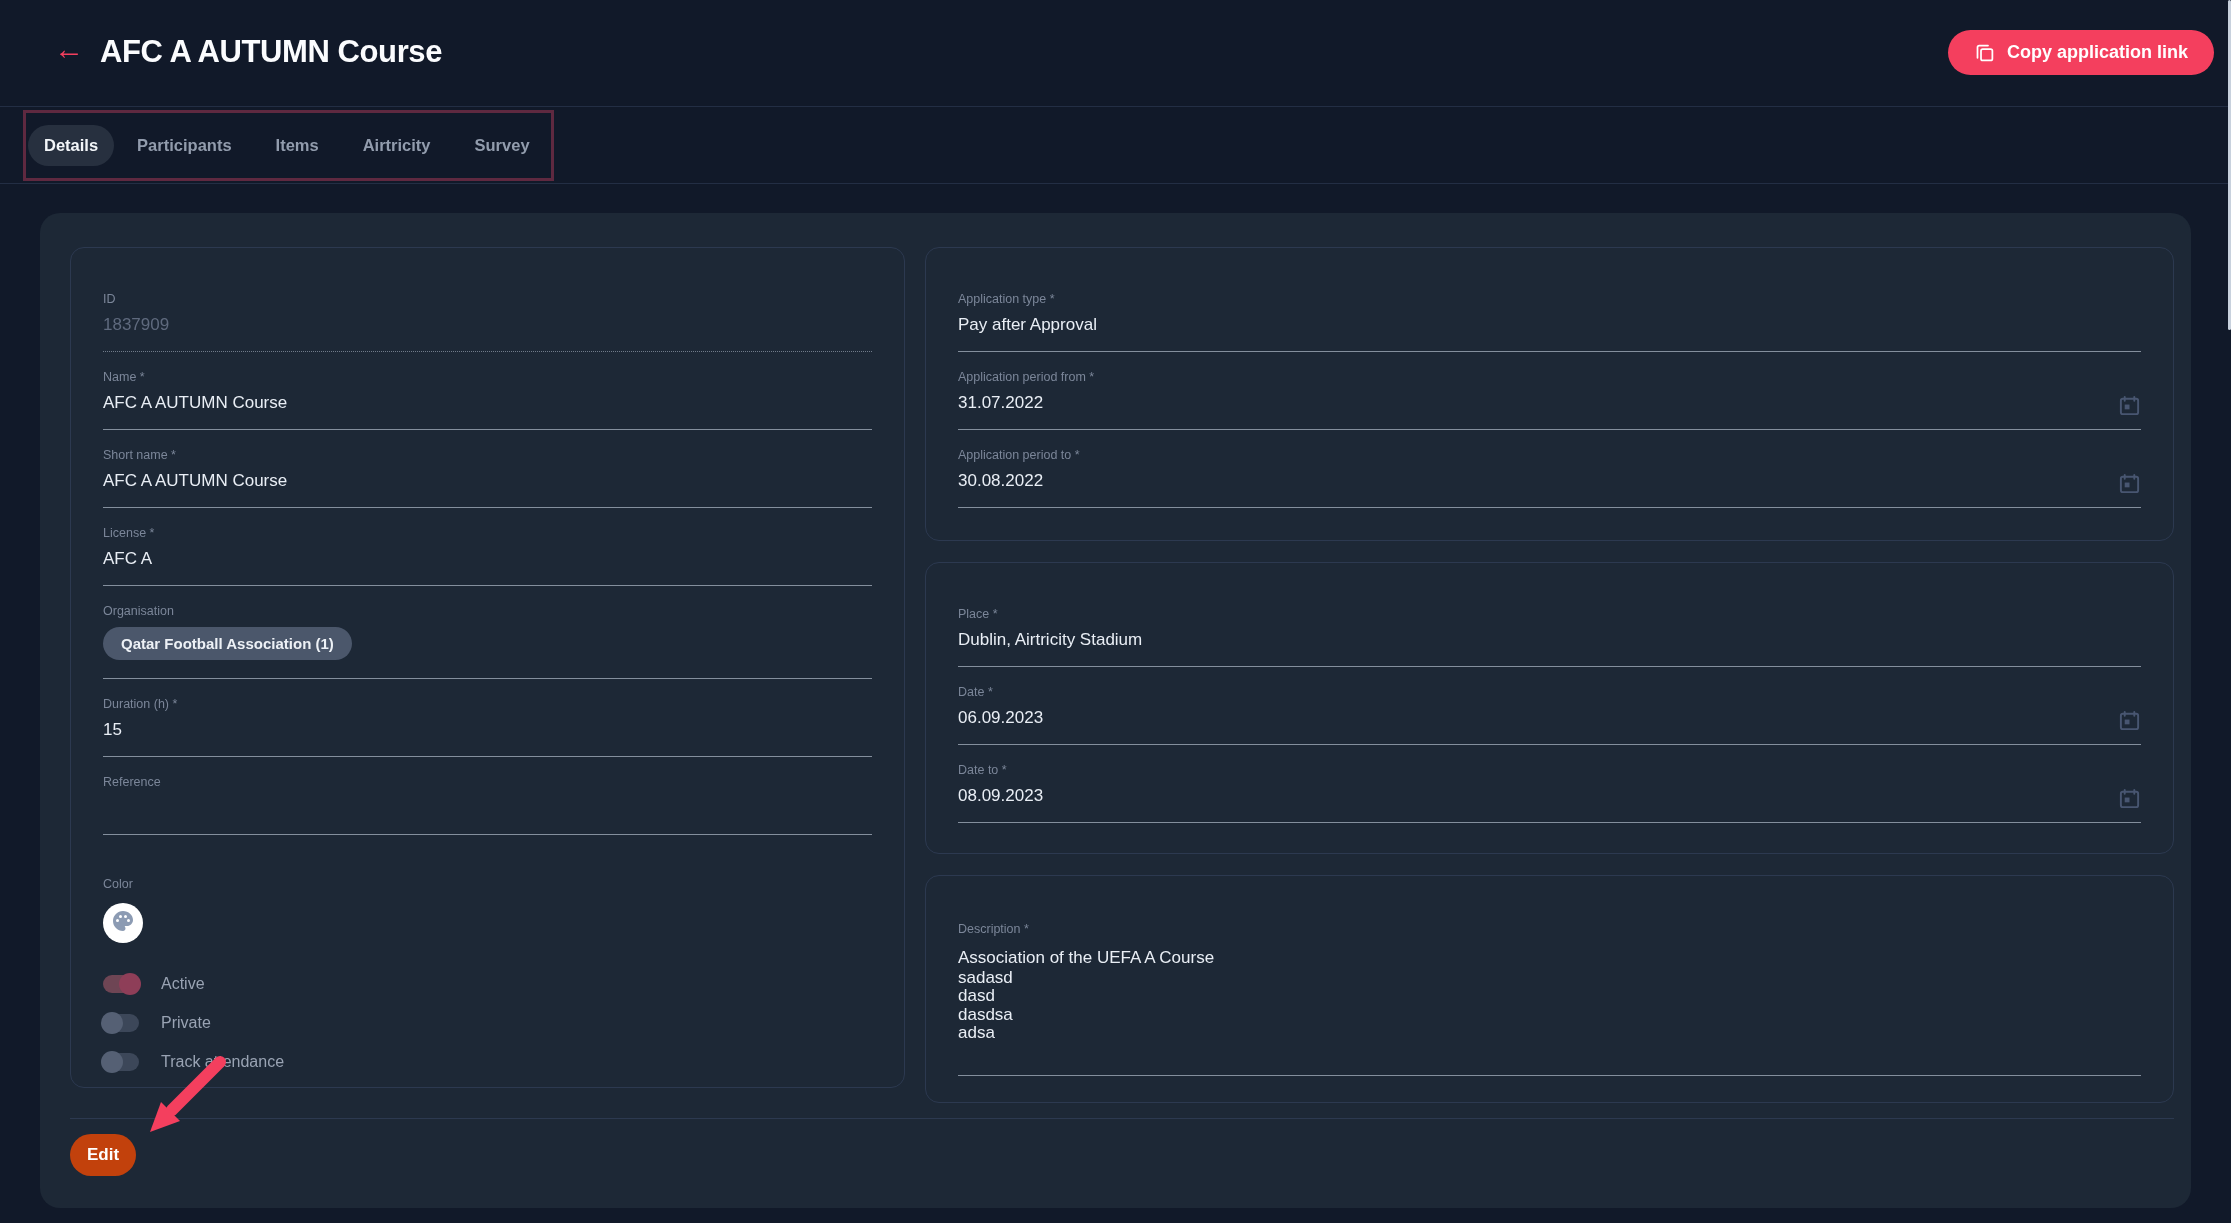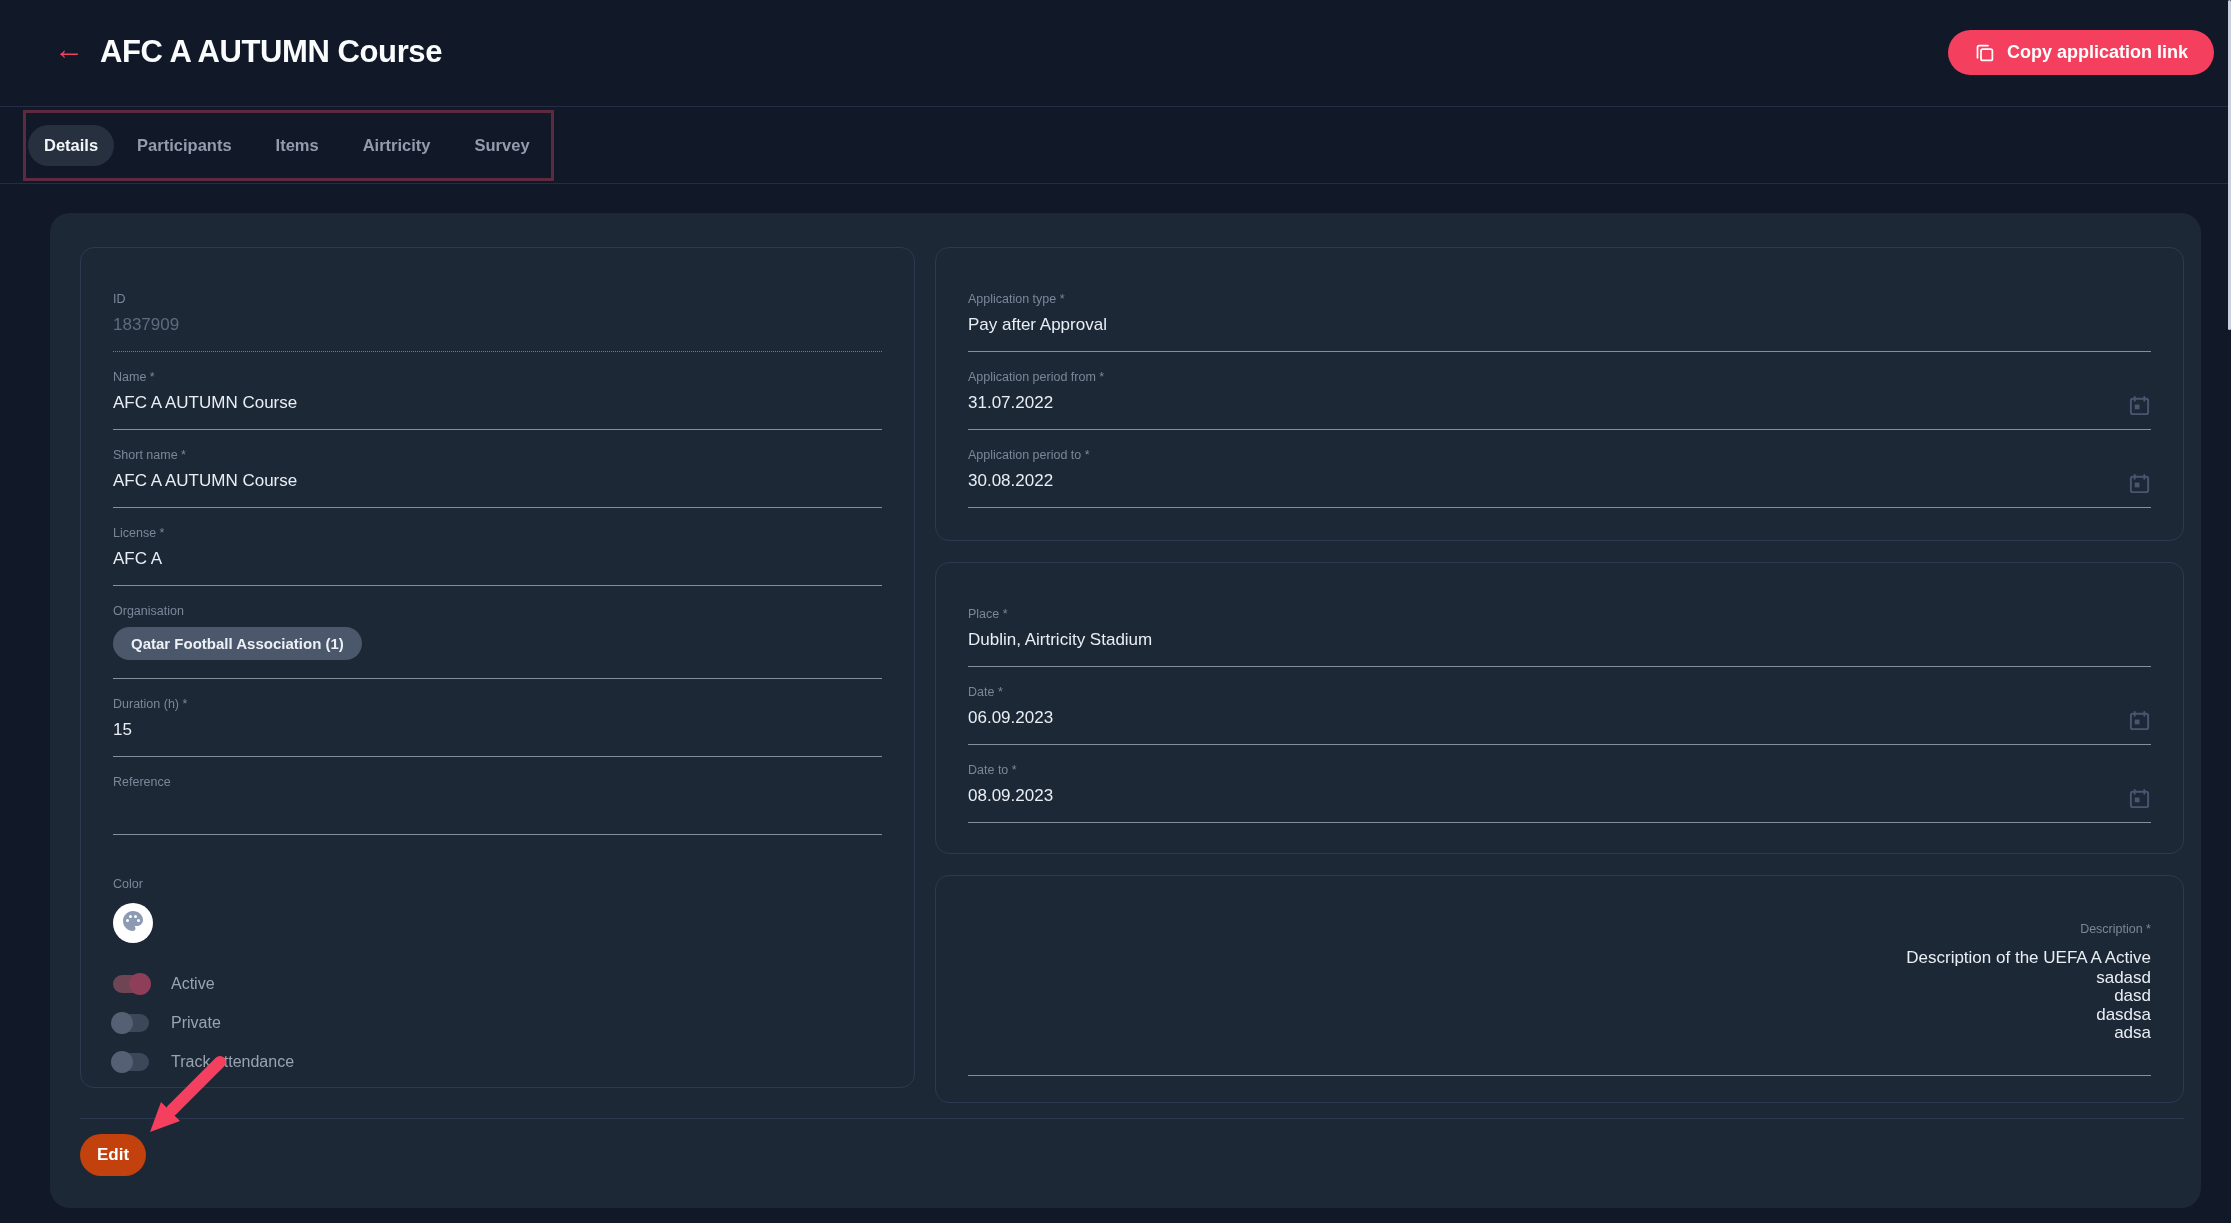--- a/index.html
+++ b/index.html
@@ -18,26 +18,26 @@
   .copy-btn{position:absolute;right:17px;top:30px;height:45px;border-radius:23px;background:#f43f5e;color:#fff;
     display:flex;align-items:center;gap:12px;padding:0 26px;font-size:18px;font-weight:700;cursor:pointer;box-sizing:border-box;}
   .copy-btn svg{display:block;}
   
   .tabbar{position:absolute;top:107px;left:0;right:0;height:76px;border-bottom:1px solid #232e44;
     display:flex;align-items:center;padding-left:28px;}
   .tab{padding:0 21px;font-size:16.5px;font-weight:700;color:#929cad;height:41px;line-height:41px;cursor:pointer;margin-right:2px;}
   .tab.active{background:#27303f;border-radius:21px;color:#f3f6f9;padding:0 16px;}
   .annotation-box{position:absolute;left:23px;top:110px;width:531px;height:71px;border:3px solid #5f2940;box-sizing:border-box;pointer-events:none;}
   
-  .panel{position:absolute;left:50px;top:213px;width:2151px;height:995px;background:#1d2836;border-radius:20px;}
+  .panel{position:absolute;left:40px;top:213px;width:2151px;height:995px;background:#1d2836;border-radius:20px;}
   .card{position:absolute;border:1px solid #2c3950;border-radius:14px;box-sizing:border-box;padding:44px 32px 0;}
   .card-left{left:30px;top:34px;width:835px;height:841px;}
   .card-a{left:885px;top:34px;width:1249px;height:294px;}
   .card-b{left:885px;top:349px;width:1249px;height:292px;}
-  .card-c{left:885px;top:662px;width:1249px;height:228px;padding-top:46px;text-align:right;}
+  .card-c{left:885px;top:662px;width:1249px;height:228px;padding-top:46px;}
   
   .field{margin-bottom:18px;position:relative;}
   .flabel{font-size:12.5px;color:#7b8699;margin-bottom:9px;}
   .fvalue{font-size:17px;color:#e9eef5;padding-bottom:15px;border-bottom:1px solid rgba(195,206,221,0.62);min-height:21px;}
   .fvalue.disabled{color:#5f6a7e;border-bottom-style:dotted;border-bottom-color:rgba(195,206,221,0.5);}
   .chip-row{padding-bottom:18px;border-bottom:1px solid rgba(195,206,221,0.62);min-height:33px;}
   .chip{display:inline-block;background:#4b576b;color:#edf1f6;font-size:15px;font-weight:700;padding:8px 18px;border-radius:17px;}
   .cal{position:absolute;right:0;bottom:13px;width:23px;height:23px;cursor:pointer;}
   
   .color-section{margin-top:42px;}
@@ -224,21 +224,21 @@
           <line x1="17" y1="3" x2="17" y2="7"></line>
           <rect x="7" y="11" width="5" height="5" fill="#485671" stroke="none"></rect>
         </svg>
       </span>
     </div>
   </div>
 
   <div class="card card-c">
     <div class="flabel" style="margin-bottom:13px;">Description *</div>
     <div class="desc-lines">
-      <div class="desc-line">Description of the UEFA A Active</div>
+      <div class="desc-line">Association of the UEFA A Course</div>
       <div class="desc-line">sadasd</div>
       <div class="desc-line">dasd</div>
       <div class="desc-line">dasdsa</div>
       <div class="desc-line">adsa</div>
     </div>
     <div class="desc-underline"></div>
   </div>
 
   <div class="footer-divider"></div>
   <div class="edit-btn">Edit</div>

